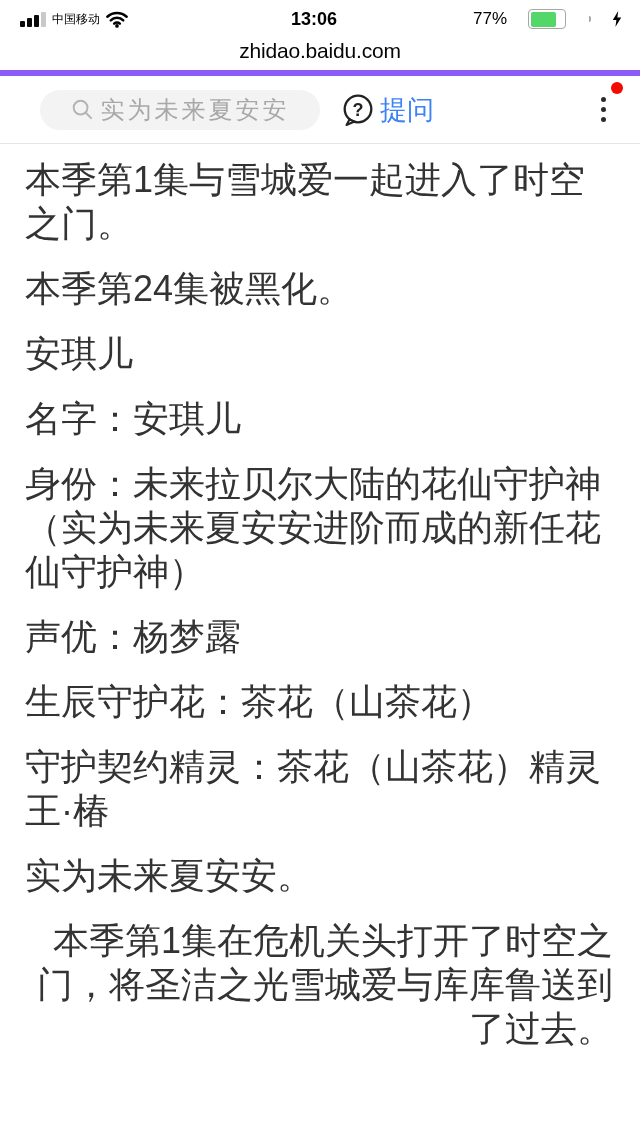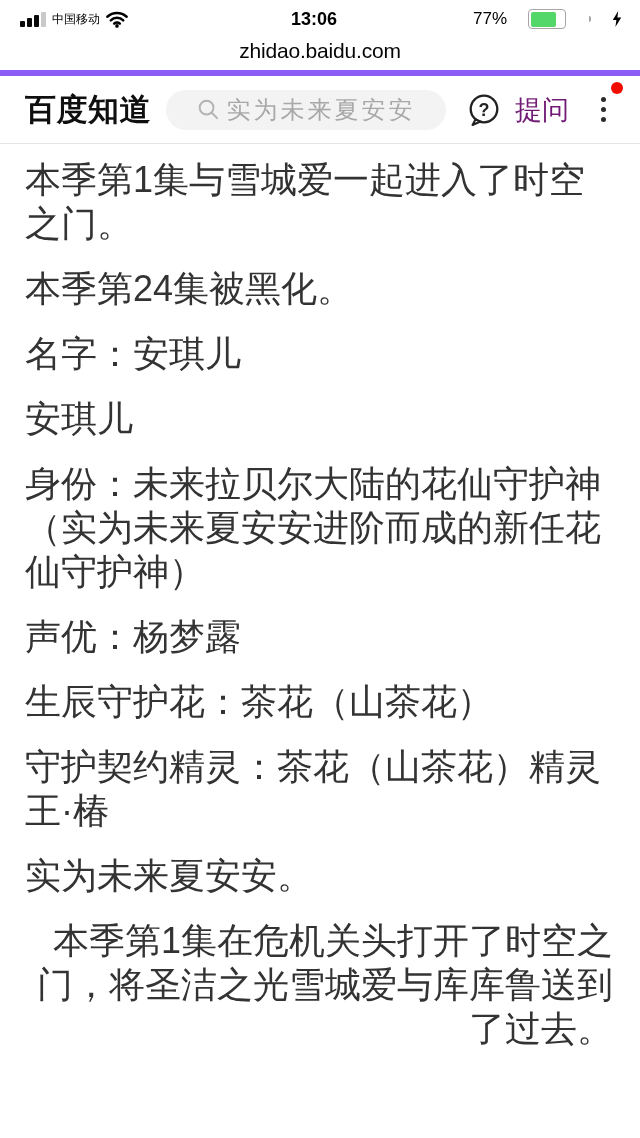--- a/index.html
+++ b/index.html
@@ -24,21 +24,21 @@
   
   .urlbar{height:38px;display:flex;align-items:center;justify-content:center;border-bottom:6px solid #8b5cf6;}
   .url-host{font-size:21px;color:#050505;letter-spacing:-0.2px;}
 
   
   .siteheader{height:67px;display:flex;align-items:center;padding-left:25px;border-bottom:1px solid #e4e4e4;background:#fff;}
   .logo{font-size:31px;font-weight:700;color:#0f0f0f;letter-spacing:0.5px;white-space:nowrap;}
   .searchpill{margin-left:15px;width:280px;height:40px;border-radius:20px;background:#f3f3f3;display:flex;align-items:center;justify-content:center;gap:7px;flex:none;}
   .searchpill .ph{font-size:24px;color:#a8a8a8;letter-spacing:3px;white-space:nowrap;}
   .ask{margin-left:21px;display:flex;align-items:center;gap:5px;flex:none;}
-  .ask-label{font-size:27px;color:#701a75;white-space:nowrap;margin-left:9px;}
+  .ask-label{font-size:27px;color:#3b82f6;white-space:nowrap;}
   .menu{margin-left:auto;margin-right:30px;position:relative;display:flex;flex-direction:column;align-items:center;gap:5px;padding:2px 4px;}
   .menu i{width:5px;height:5px;border-radius:50%;background:#2b2b2b;}
   .badge{position:absolute;top:-13px;right:-13px;width:12px;height:12px;border-radius:50%;background:#f20c00;}
 
   
   .content{padding:14px 27px 0 25px;}
   .content p{margin:0 0 21px 0;font-size:36px;line-height:44px;color:#333333;word-break:break-all;}
   .content p:last-child{margin-bottom:0;text-align:right;}
 </style>
 </head>
@@ -77,21 +77,20 @@
         </svg>
       </span>
     </div>
   </div>
 
   <div class="urlbar">
     <span class="url-host">zhidao.baidu.com</span>
   </div>
 
   <div class="siteheader">
-    <span class="logo">百度知道</span>
 
     <div class="searchpill">
       <span style="display:inline-flex;">
         <svg width="23" height="23" viewBox="0 0 24 24">
           <circle cx="10" cy="10" r="7.2" stroke="#b3b3b3" stroke-width="2" fill="none"></circle>
           <line x1="15.4" y1="15.4" x2="21" y2="21" stroke="#b3b3b3" stroke-width="2" stroke-linecap="round"></line>
         </svg>
       </span>
       <span class="ph">实为未来夏安安</span>
     </div>
@@ -111,22 +110,22 @@
       <i></i>
         <i></i>
         <i></i>
       <span class="badge" style="background: rgb(242, 12, 0);"></span>
     </div>
   </div>
 
   <main class="content">
     <p>本季第1集与雪城爱一起进入了时空之门。</p>
     <p>本季第24集被黑化。</p>
+    <p>安琪儿</p>
     <p>名字：安琪儿</p>
-    <p>安琪儿</p>
     <p>身份：未来拉贝尔大陆的花仙守护神（实为未来夏安安进阶而成的新任花仙守护神）</p>
     <p>声优：杨梦露</p>
     <p>生辰守护花：茶花（山茶花）</p>
     <p>守护契约精灵：茶花（山茶花）精灵王·椿</p>
     <p>实为未来夏安安。</p>
     <p>本季第1集在危机关头打开了时空之门，将圣洁之光雪城爱与库库鲁送到了过去。</p>
   </main>
 
 </div>
 

